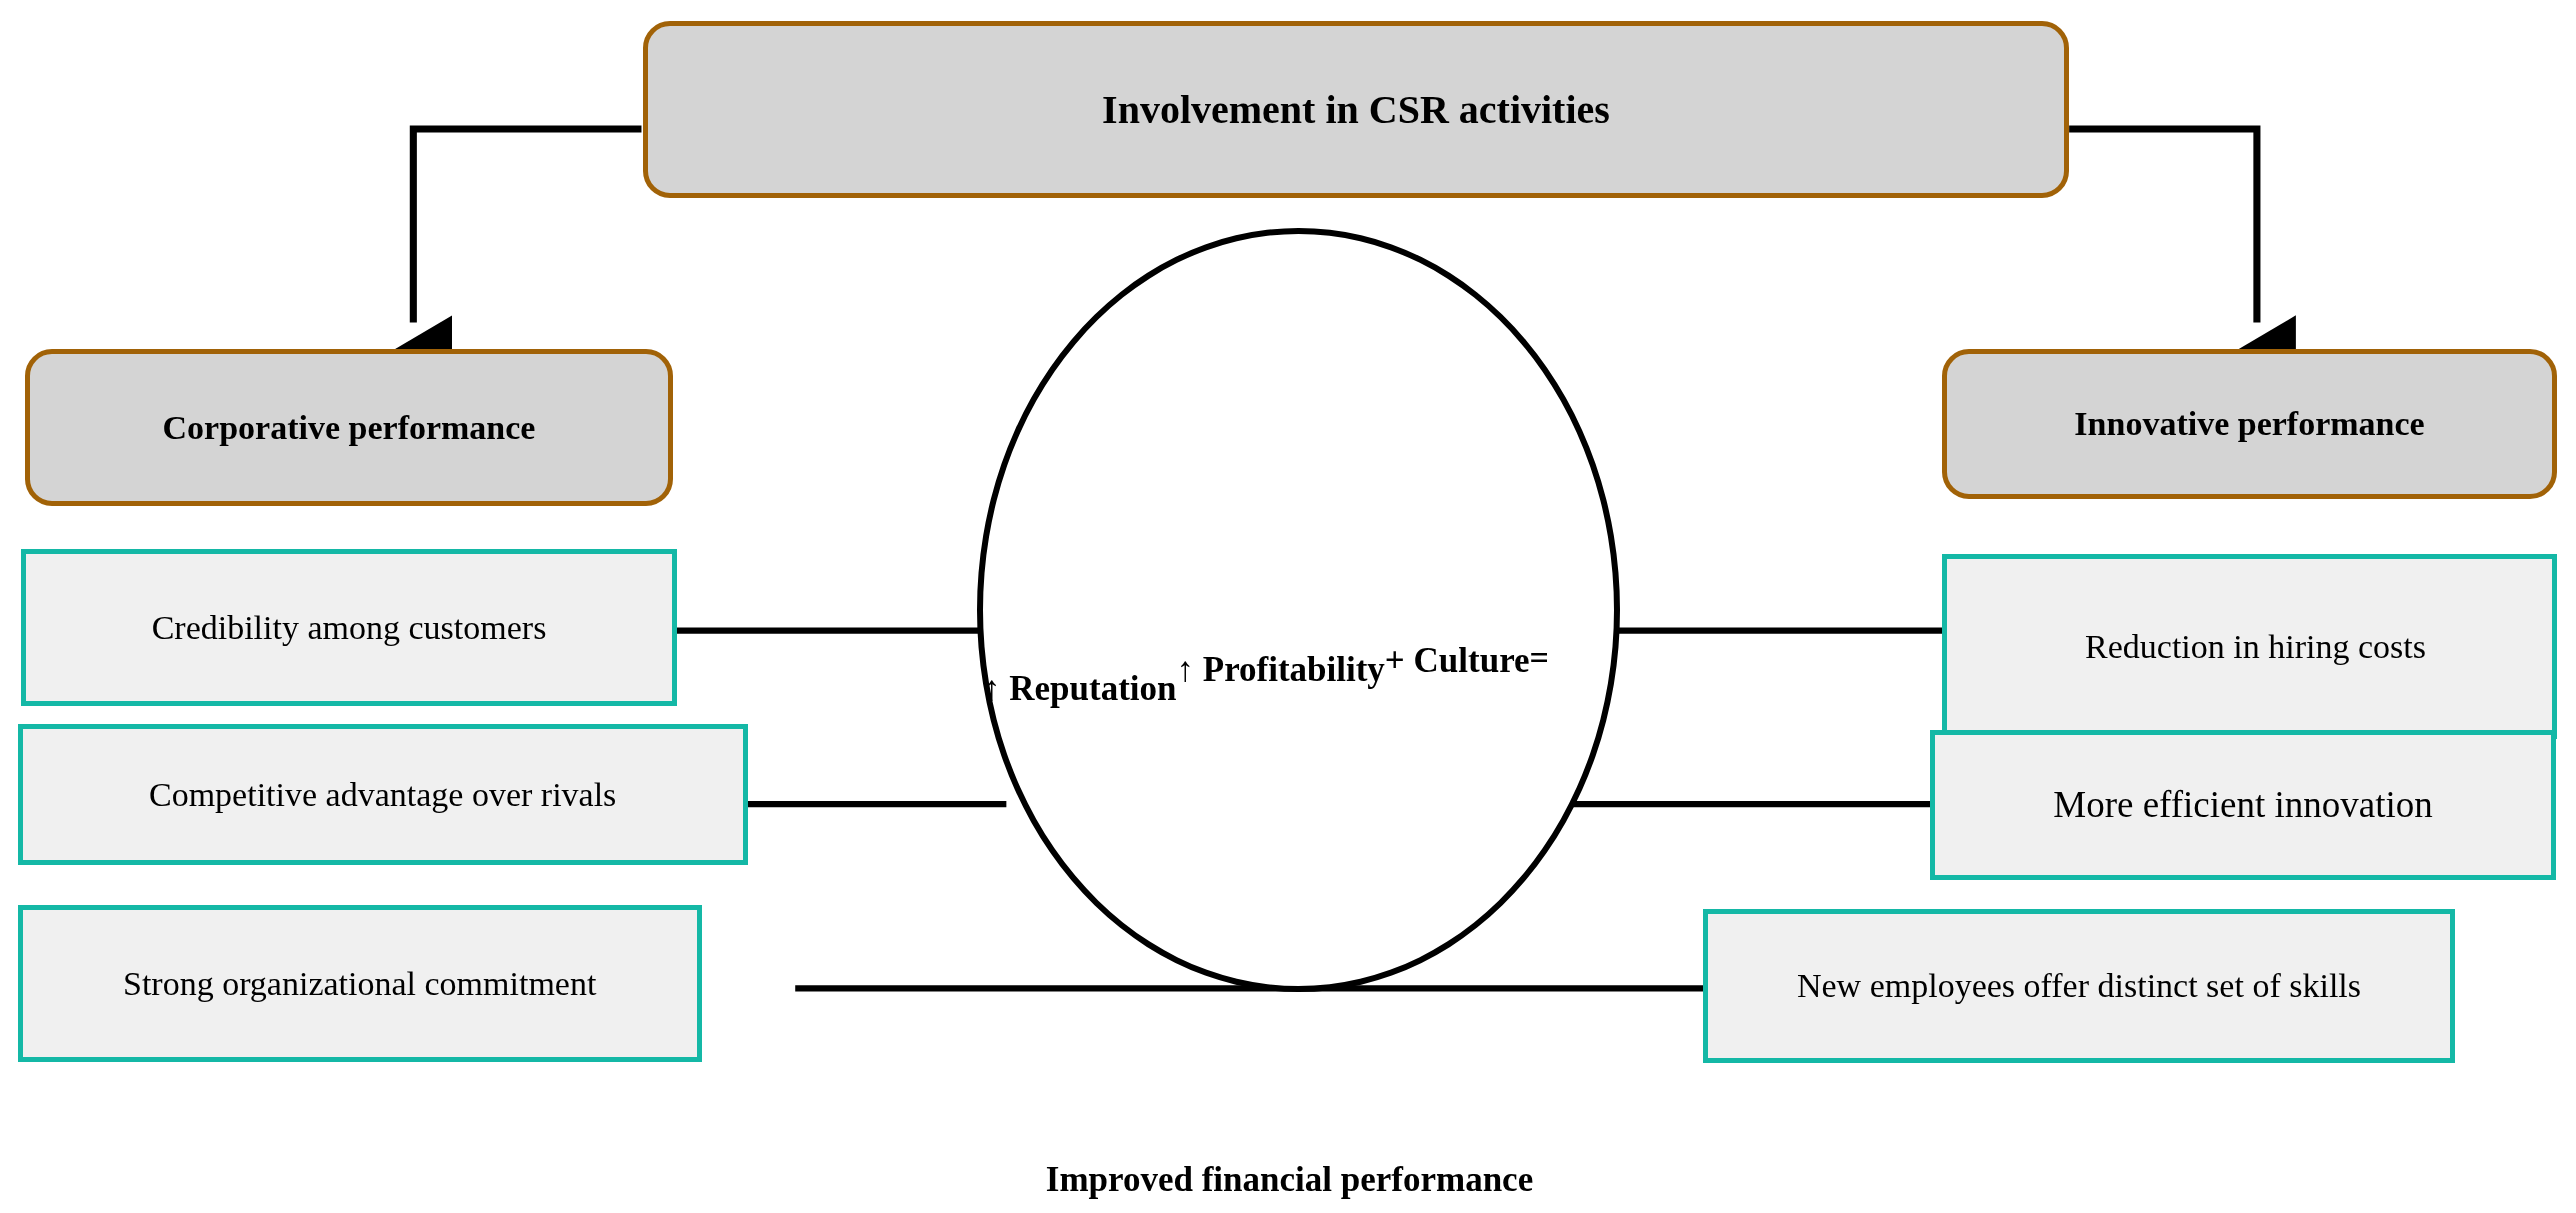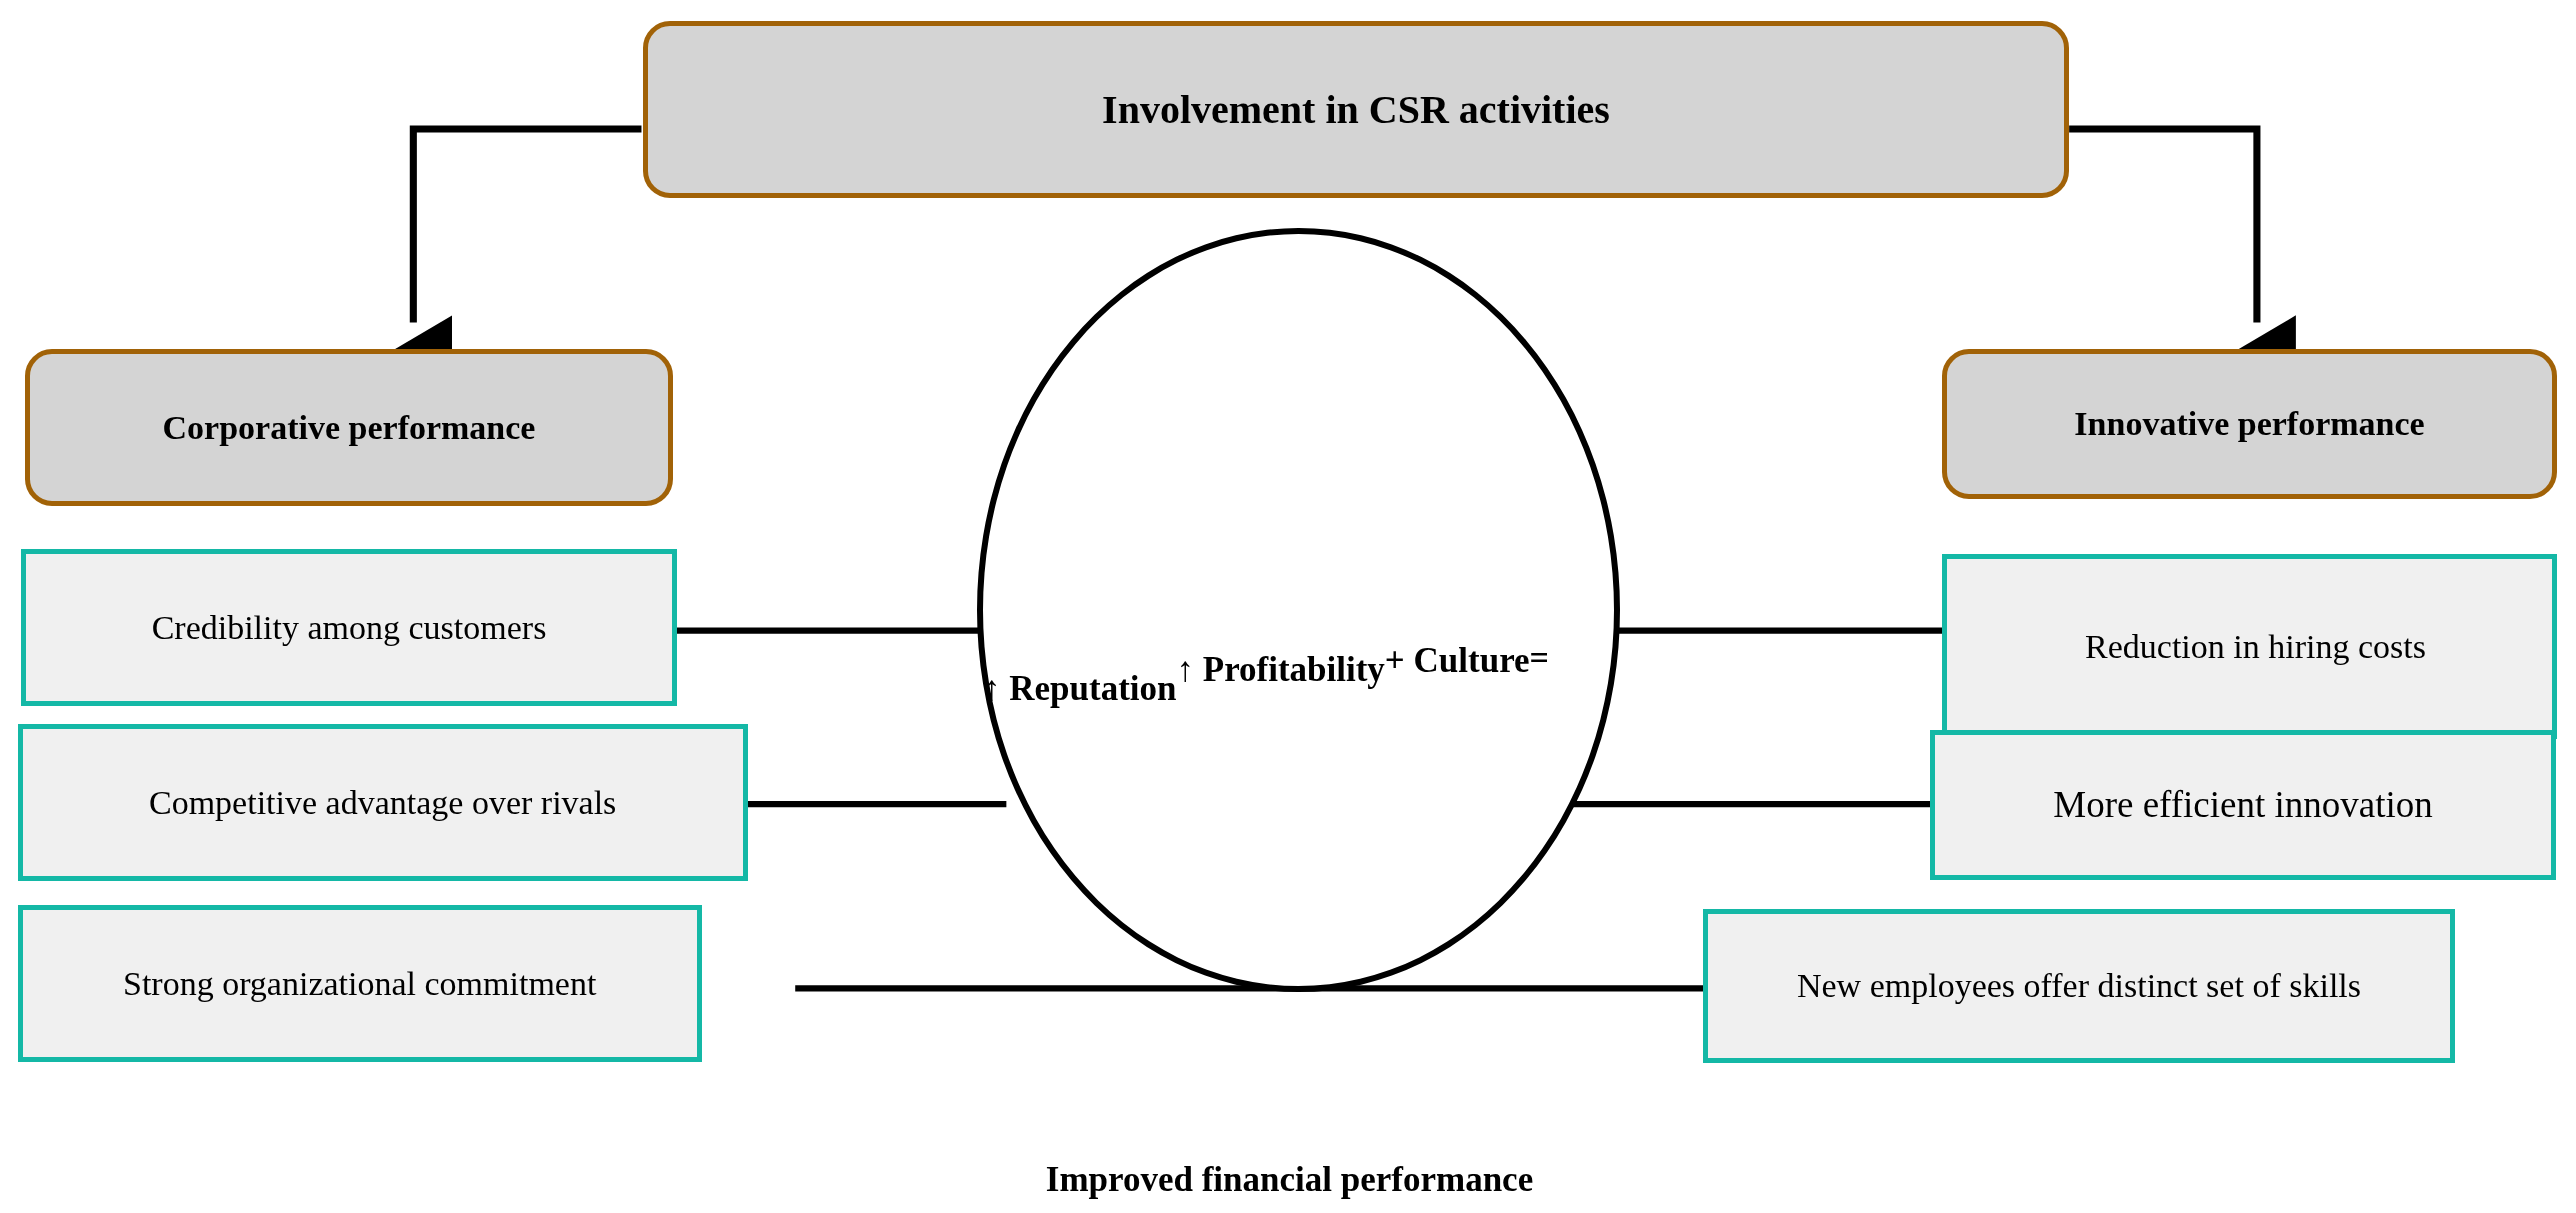--- a/index.html
+++ b/index.html
@@ -113,21 +113,21 @@
   </div>
 
   <div class="node node-round" id="node-left-header" style="left:25px; top:349px; width:648px; height:157px; font-size:34px;">
     <span class="node-label">Corporative performance</span>
   </div>
 
   <div class="node node-square" id="node-left-1" style="left:21px; top:549px; width:656px; height:157px; font-size:34px;">
     <span class="node-label">Credibility among customers</span>
   </div>
 
-  <div class="node node-square" id="node-left-2" style="left:17.7px; top:724px; width:730px; height:157px; font-size:34px;">
+  <div class="node node-square" id="node-left-2" style="left:17.7px; top:724px; width:730px; height:141px; font-size:34px;">
     <span class="node-label">Competitive advantage over rivals</span>
   </div>
 
   <div class="node node-square" id="node-left-3" style="left:17.7px; top:905px; width:684px; height:157px; font-size:34px;">
     <span class="node-label">Strong organizational commitment</span>
   </div>
 
   <div class="node node-round" id="node-right-header" style="left:1942px; top:349px; width:615px; height:150px; font-size:34px;">
     <span class="node-label">Innovative performance</span>
   </div>

